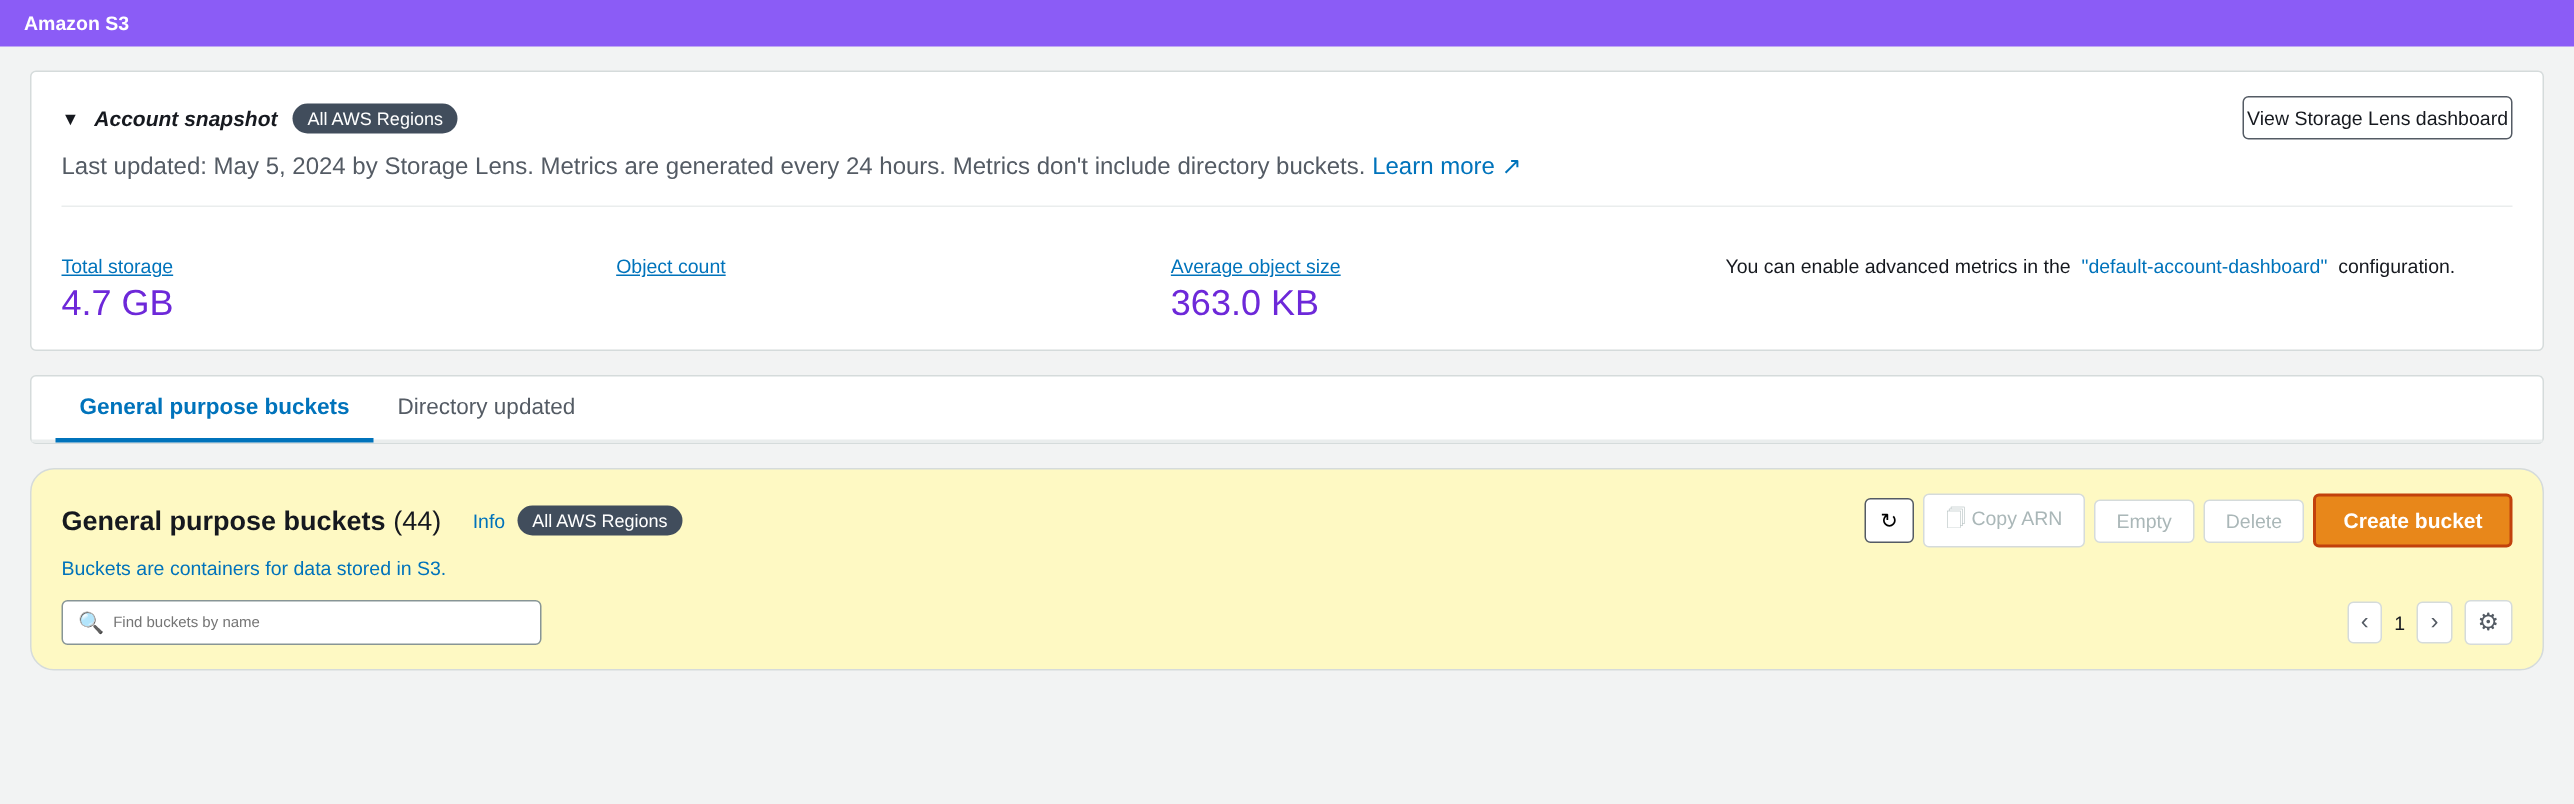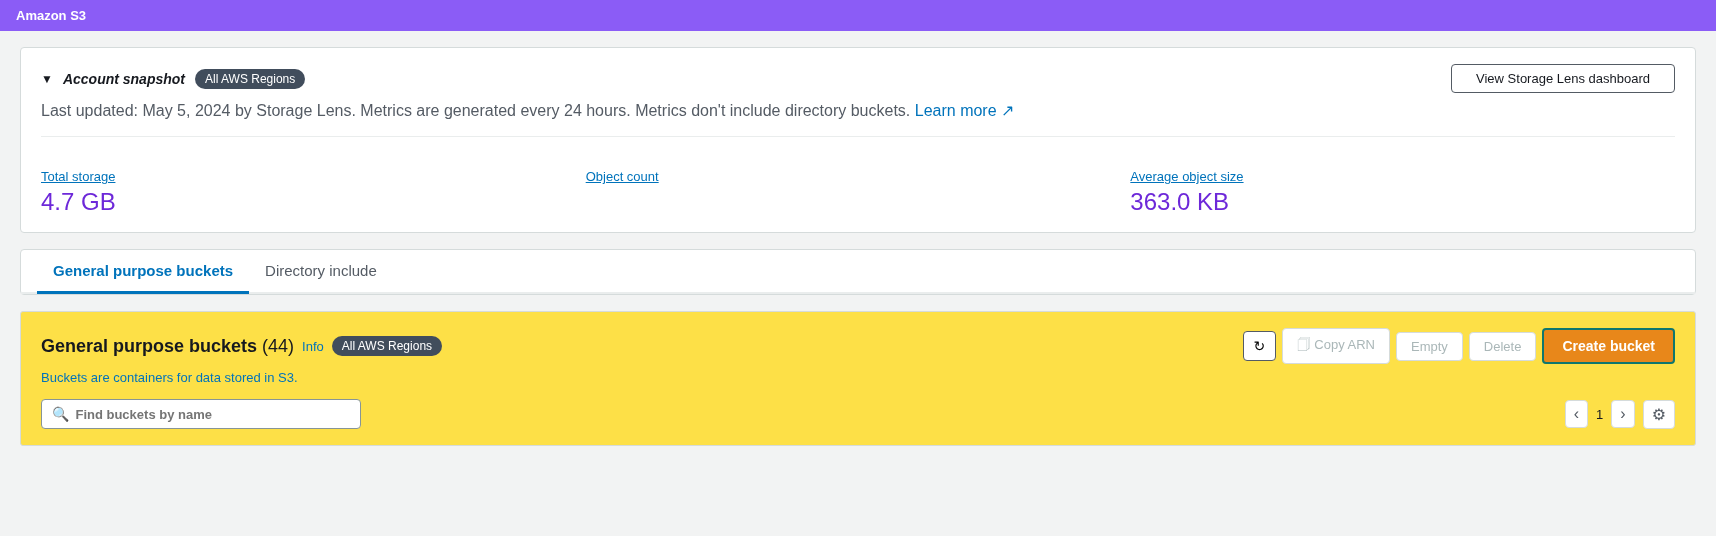--- a/index.html
+++ b/index.html
@@ -53,21 +53,21 @@
       color: #fff;
       border-radius: 12px;
       padding: 3px 10px;
       font-size: 12px;
       font-weight: 500;
     }
     .view-lens-btn {
       border: 1px solid #545b64;
       background: #fff;
       border-radius: 4px;
-      padding: 6px 24px;
+      padding: 6px 2px;
       font-size: 13px;
       cursor: pointer;
       color: #16191f;
     }
     .snapshot-subtitle {
       font-size: 16px;
       color: #545b64;
       margin-bottom: 16px;
     }
     .snapshot-subtitle a {
@@ -131,23 +131,23 @@
       font-weight: 400;
     }
     .tab.active {
       color: #0073bb;
       border-bottom: 3px solid #0073bb;
       font-weight: 700;
     }
 
     
     .buckets-section {
-      background: #fde047;
-      border: 1px solid #d5dbdb;
-      border-radius: 3px;
+      background: #fef9c3;
+      border: 1px solid #d5dbdb;
+      border-radius: 16px;
       margin-top: 16px;
       padding: 16px 20px;
     }
     .buckets-header {
       display: flex;
       align-items: center;
       justify-content: space-between;
       margin-bottom: 6px;
     }
     .buckets-title-row {
@@ -161,20 +161,21 @@
     }
     .count-badge {
       font-size: 18px;
       font-weight: 400;
     }
     .info-link {
       color: #0073bb;
       font-size: 13px;
       cursor: pointer;
       text-decoration: none;
+      margin-left: 13px;
     }
     .all-regions-badge {
       background: #414d5c;
       color: #fff;
       border-radius: 12px;
       padding: 3px 10px;
       font-size: 12px;
     }
     .buckets-subtitle {
       font-size: 13px;
@@ -204,21 +205,21 @@
       border: 1px solid #545b64;
       background: #fff;
       border-radius: 4px;
       padding: 6px 10px;
       cursor: pointer;
       font-size: 14px;
     }
     .create-bucket-btn {
       background: #e8871a;
       color: #fff;
-      border: 2px solid #0f766e;
+      border: 2px solid #c2410c;
       border-radius: 4px;
       padding: 8px 18px;
       font-size: 14px;
       font-weight: 700;
       cursor: pointer;
     }
 
     .search-filter-row {
       display: flex;
       align-items: center;
@@ -235,25 +236,24 @@
       width: 320px;
       gap: 6px;
     }
     .search-icon {
       color: #545b64;
       font-size: 14px;
     }
     .search-input {
       border: none;
       outline: none;
-      font-size: 13px;
+      font-size: 10px;
       color: #545b64;
       width: 100%;
       background: transparent;
-      font-weight: bold;
     }
     .pagination-row {
       display: flex;
       align-items: center;
       gap: 8px;
     }
     .page-nav-btn {
       border: 1px solid #d5dbdb;
       background: #fff;
       border-radius: 4px;
@@ -310,30 +310,37 @@
         <div class="metric-label">Total storage</div>
         <div class="metric-value">4.7 GB</div>
       </div>
       <div class="metric-item">
         <div class="metric-label">Object count</div>
       </div>
       <div class="metric-item">
         <div class="metric-label">Average object size</div>
         <div class="metric-value">363.0 KB</div>
       </div>
+      <div class="advanced-metrics">
+        <span>
+          <span>You can enable advanced metrics in the</span>
+          &nbsp;<a href="#"><span>"default-account-dashboard"</span></a>&nbsp;
+          <span>configuration.</span>
+        </span>
+      </div>
     </div>
   </div>
 
   <div class="tabs-section">
     <div class="tabs-row">
       <div class="tab active">
         <span>General purpose buckets</span>
       </div>
       <div class="tab">
-        <span>Directory include</span>
+        <span>Directory updated</span>
       </div>
     </div>
   </div>
 
   <div class="buckets-section">
     <div class="buckets-header">
       <div class="buckets-title-row">
         <span class="buckets-title">
           <span>General purpose buckets</span>
           <span class="count-badge">(44)</span>

